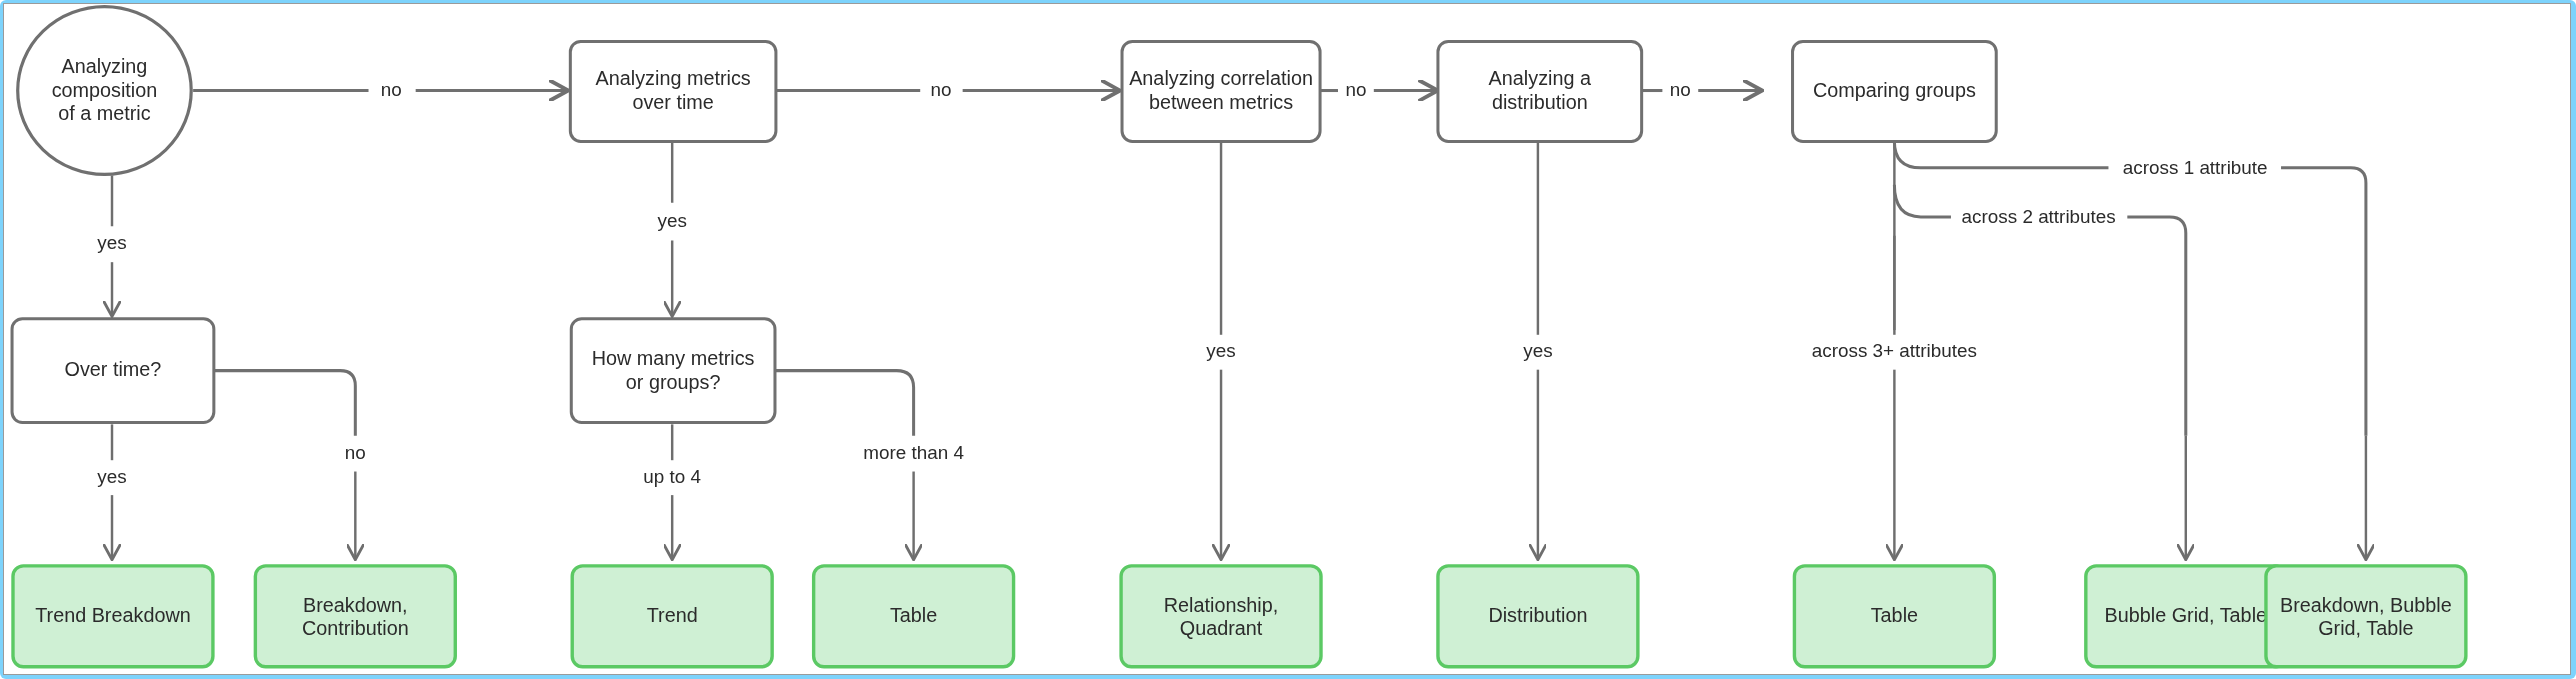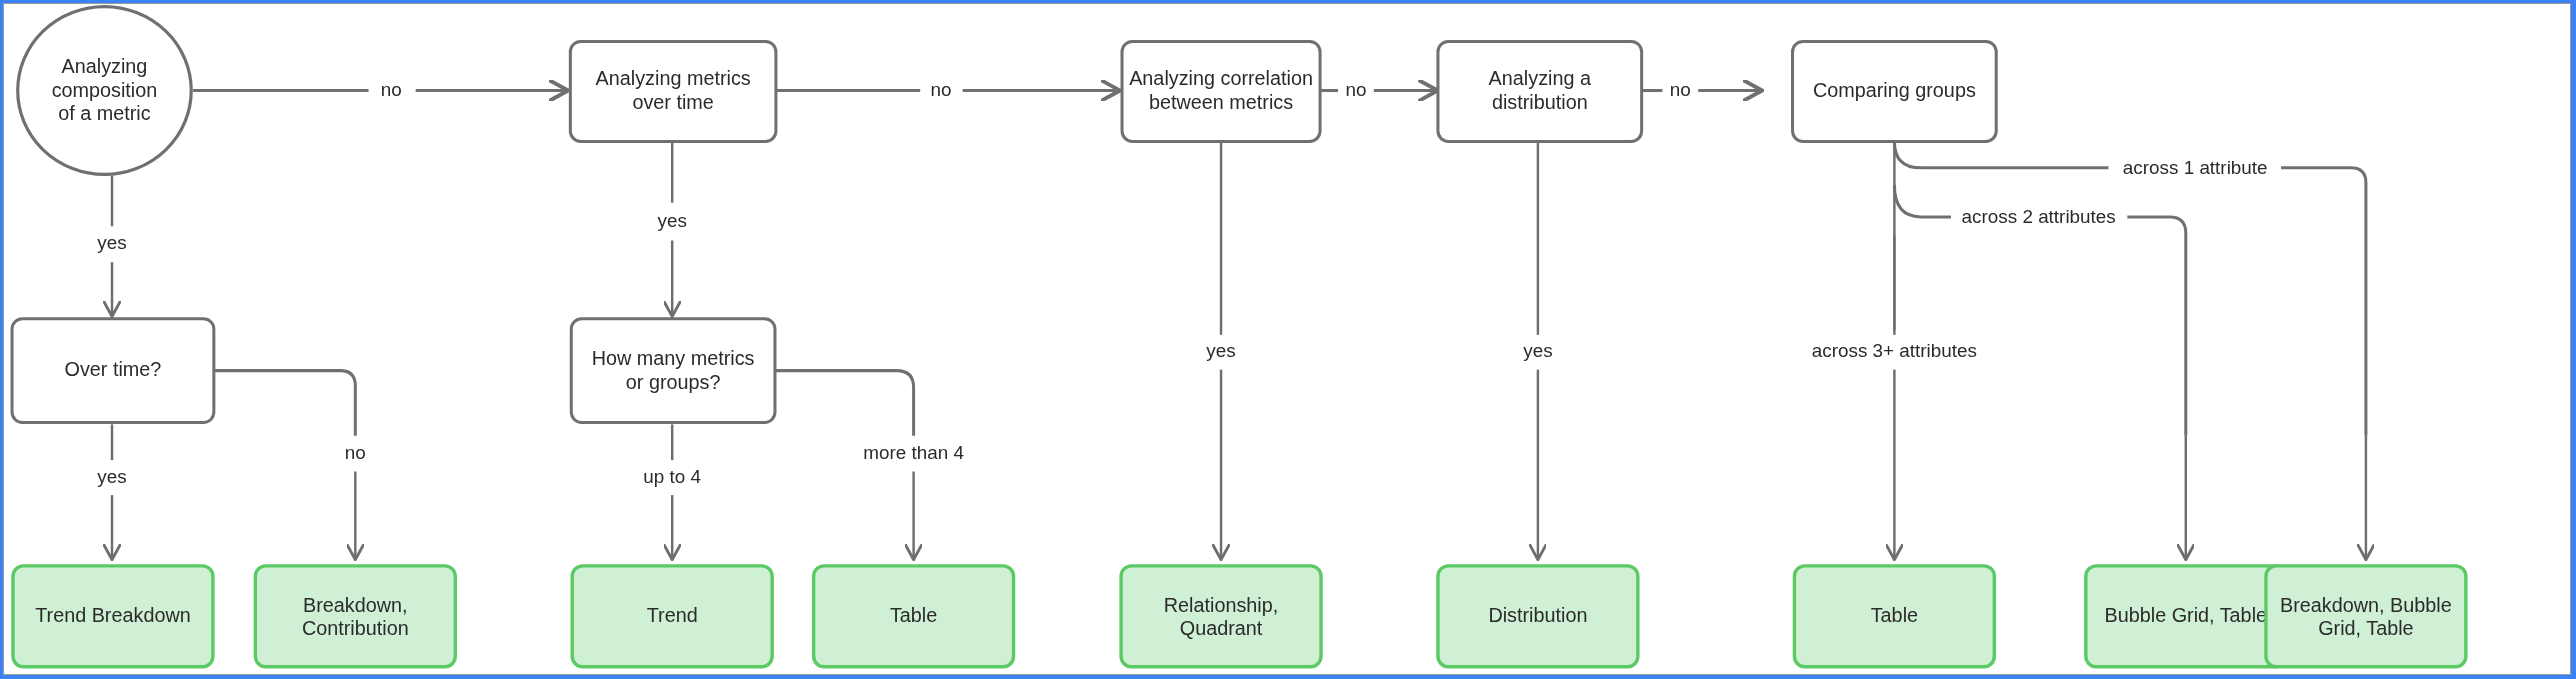--- a/index.html
+++ b/index.html
@@ -5,22 +5,23 @@
   html, body {
     margin: 0;
     padding: 0;
     background: #ffffff;
     font-family: "Liberation Sans", sans-serif;
   }
   #canvas {
     position: relative;
     width: 2576px;
     height: 679px;
-    background: #3b82f6;
+    background: #7dd3fc;
     overflow: hidden;
+    border-radius: 6px;
   }
   #frame {
     position: absolute;
     left: 2.8px;
     top: 2.8px;
     width: 2568px;
     height: 672px;
     border: 1.9px solid #9a9a9a;
     background: #ffffff;
     box-sizing: border-box;

